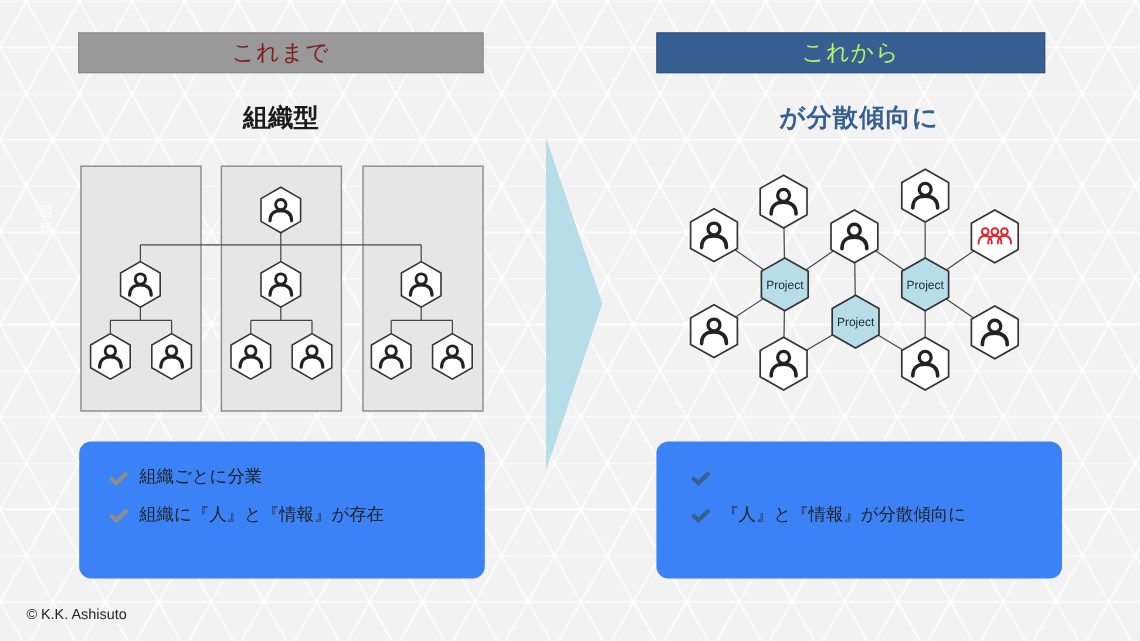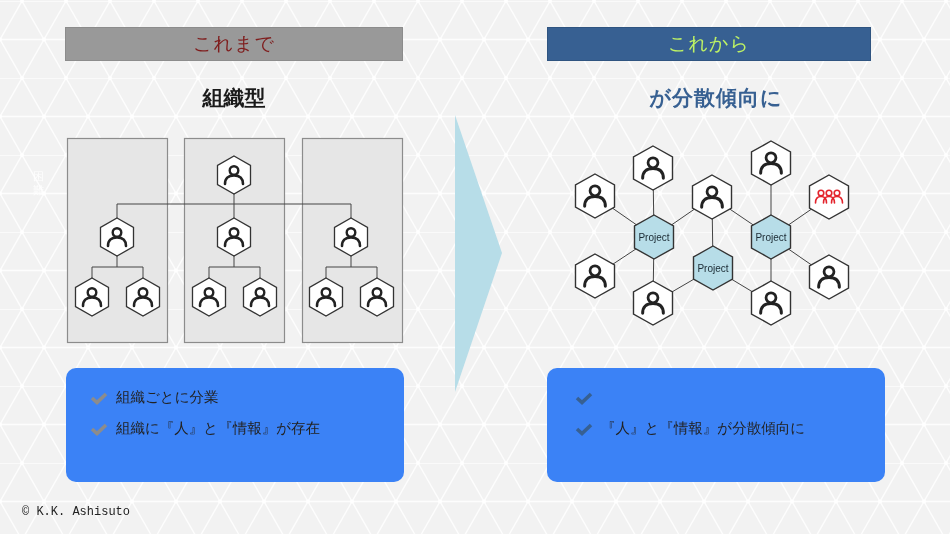--- a/index.html
+++ b/index.html
@@ -36,21 +36,21 @@
   }
   .list-left .list-item { padding-left: 24px; }
   .list-right .list-item { padding-left: 28px; }
   .check { width: 18px; height: 14px; margin-right: 8px; flex: 0 0 auto; }
   .watermark {
     position: absolute; left: 33px; top: 170px; width: 16px;
     font-size: 11px; line-height: 14px; color: #ffffff; opacity: 0.9;
   }
   .copyright {
     position: absolute; left: 22px; top: 505px; font-size: 12px; color: #222222;
-    font-family: Liberation Mono, monospace;
+    font-family: Liberation Sans, sans-serif;
   }
   .proj-label { font-family: "Liberation Sans", sans-serif; font-size: 10px; fill: #1a2a33; }
 </style>
 </head>
 <body>
 
 <svg class="bg" viewBox="0 0 950 534" xmlns="http://www.w3.org/2000/svg">
   <defs>
     <pattern id="tri" x="22" y="1" width="88" height="77" patternUnits="userSpaceOnUse">
       <g stroke="#ffffff" stroke-width="1.4" opacity="0.85" fill="none">

